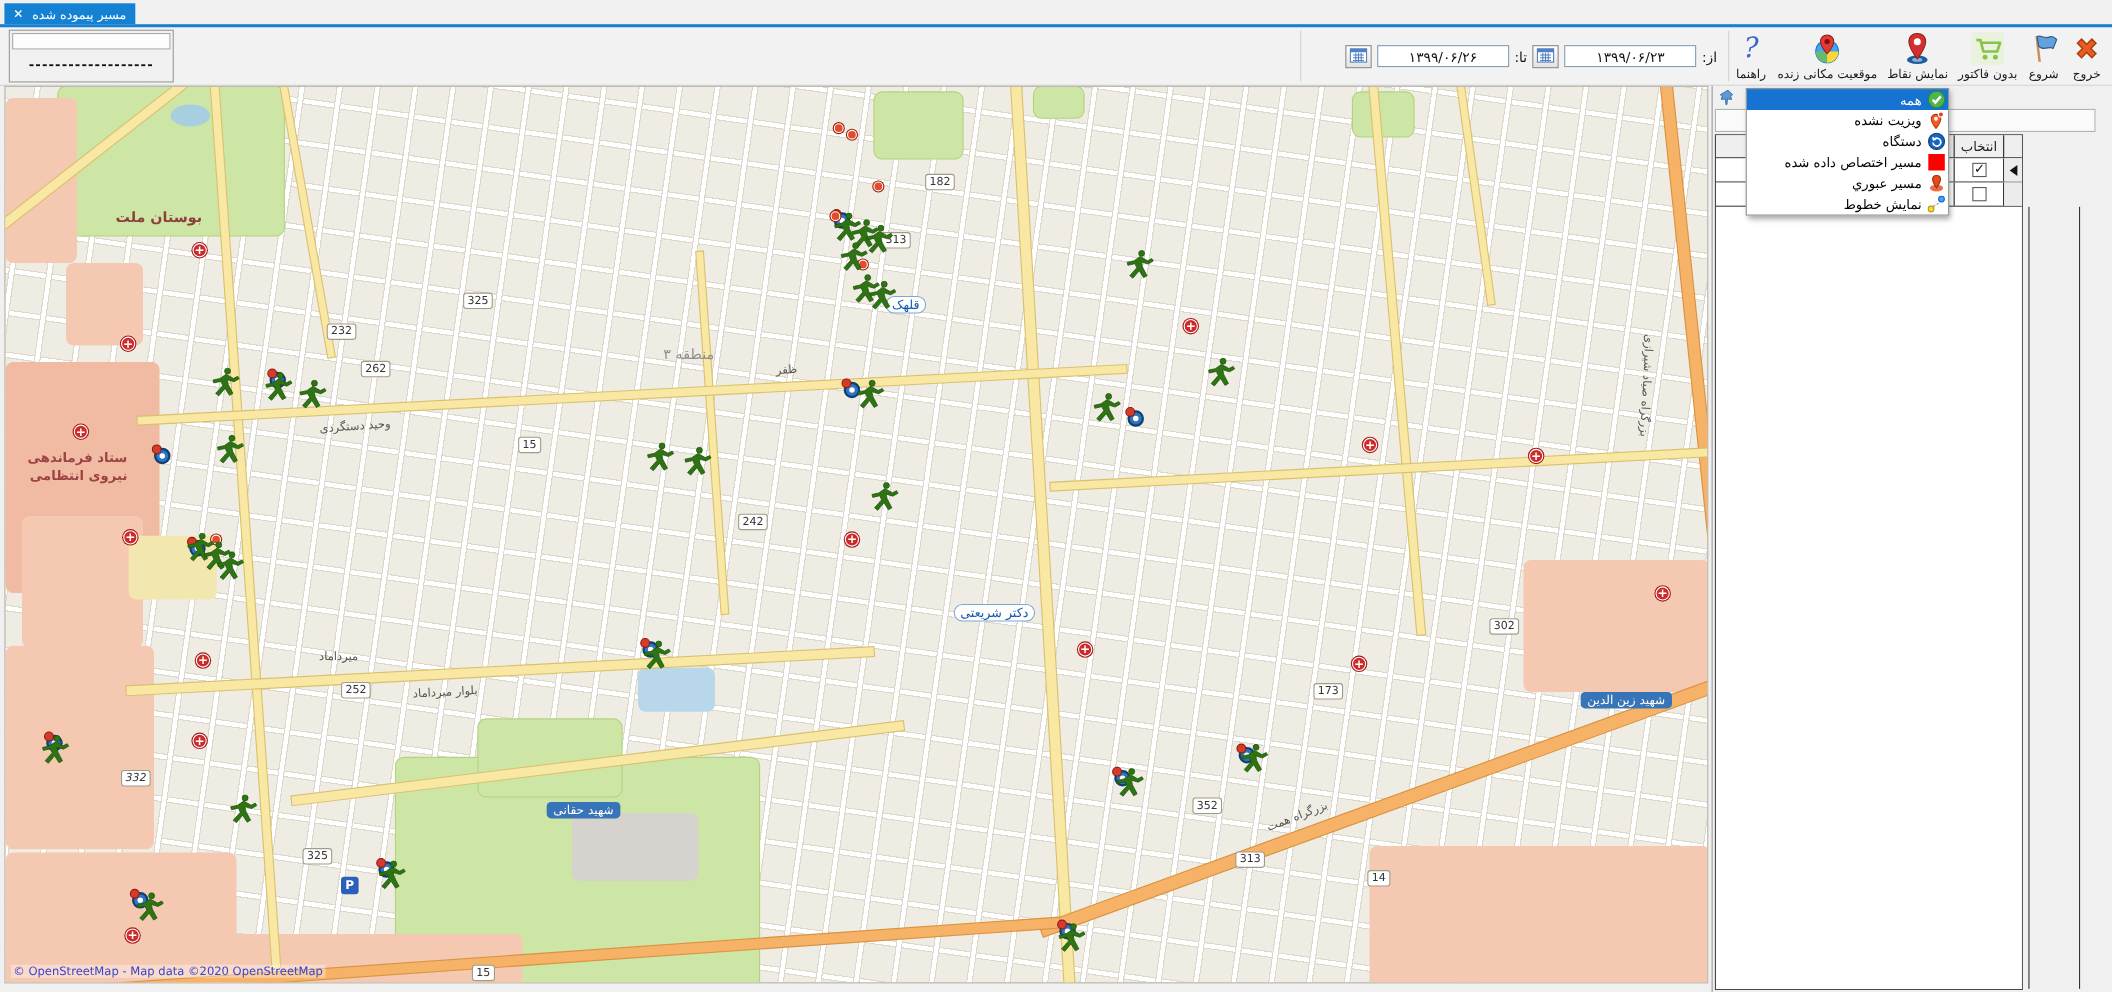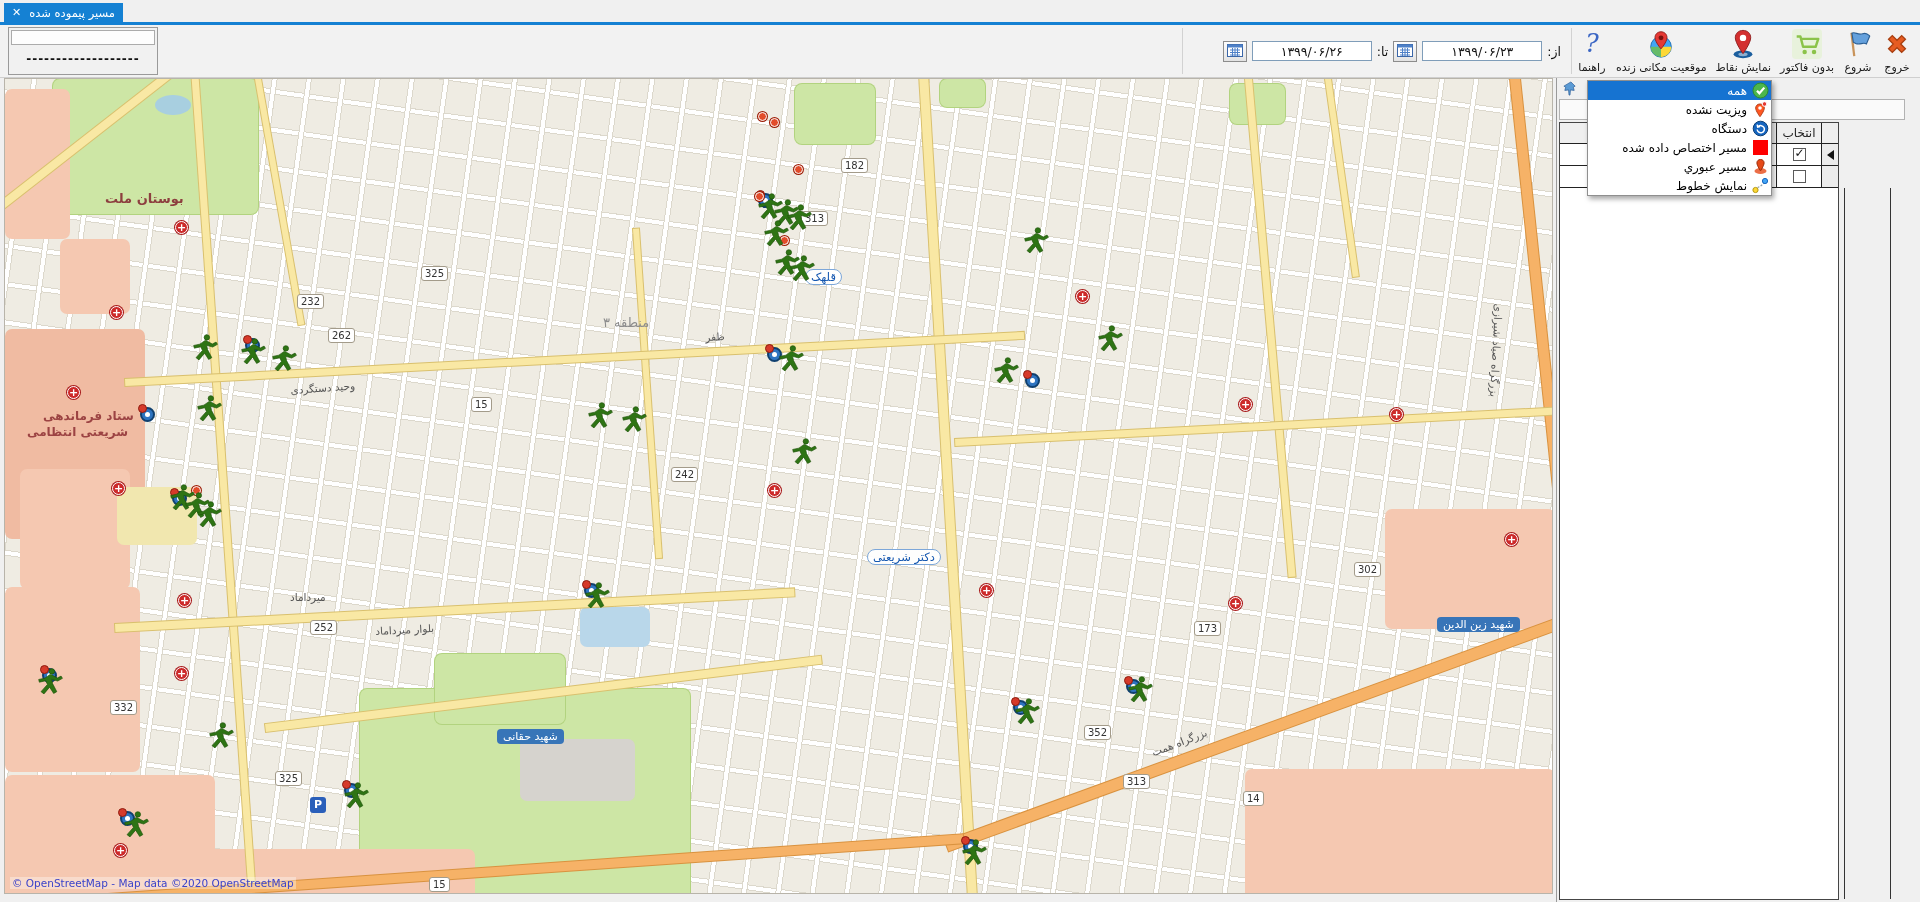--- a/index.html
+++ b/index.html
@@ -245,46 +245,46 @@
   <div class="road ry" style="left:110px;top:545px;width:680px;height:8px;transform:rotate(-3deg)"></div>
   <div class="road ry" style="left:950px;top:360px;width:600px;height:7px;transform:rotate(-3deg)"></div>
   <div class="road ry" style="left:260px;top:645px;width:560px;height:8px;transform:rotate(-7deg)"></div>
   <div class="road ro" style="left:940px;top:762px;width:650px;height:11px;transform:rotate(-20deg)"></div>
   <div class="road ro" style="left:60px;top:818px;width:900px;height:9px;transform:rotate(-4deg)"></div>
   <div class="road ry" style="left:-40px;top:150px;width:330px;height:8px;transform:rotate(-38deg)"></div>
   <div class="road ry" style="left:250px;top:0;width:6px;height:250px;transform:rotate(-10deg)"></div>
 
   <div class="attrib">© OpenStreetMap - Map data ©2020 OpenStreetMap</div>
 <div class="mlab label-park" style="left: 100px; top: 112px;">بوستان ملت</div>
-    <div class="mlab label-area" style="left: 38px; top: 330px;">ستاد فرماندهی</div>
-    <div class="mlab label-area" style="left: 22px; top: 346px;">شریعتی انتظامی</div>
+    <div class="mlab label-area" style="left: 20px; top: 330px;">ستاد فرماندهی</div>
+    <div class="mlab label-area" style="left: 22px; top: 346px;">نیروی انتظامی</div>
     <div class="mlab label-station" style="left: 800px; top: 190px;">قلهک</div>
     <div class="mlab label-station" style="left: 862px; top: 470px;">دکتر شریعتی</div>
     <div class="mlab label-station-blue" style="left: 492px; top: 650px;">شهید حقانی</div>
-    <div class="mlab label-station-blue" style="left: 1432px; top: 538px;">شهید زین الدین</div>
+    <div class="mlab label-station-blue" style="left: 1432px; top: 550px;">شهید زین الدین</div>
     <div class="mlab label-street" style="left: 285px; top: 477px; margin-top: 35px;">میرداماد</div>
     <div class="mlab label-street" style="left: 370px; top: 546px; transform: rotate(-3deg);">بلوار میرداماد</div>
     <div class="mlab label-street" style="left: 285px; top: 305px; transform: rotate(-4deg);">وحید دستگردی</div>
     <div class="mlab label-street" style="left: 1145px; top: 668px; transform: rotate(-21deg);">بزرگراه همت</div>
     <div class="mlab label-area2" style="left: 598px; top: 236px;">منطقه ۳</div>
     <div class="mlab label-street" style="left: 1500px; top: 225px; transform: rotate(93deg);">بزرگراه صیاد شیرازی</div>
     <div class="mlab label-street" style="left: 700px; top: 252px; transform: rotate(-3deg);">ظفر</div>
     <div class="mlab label-parking" style="left: 305px; top: 718px;">P</div>
     <div class="badge" style="left: 836px; top: 79px;">182</div>
     <div class="badge" style="left: 796px; top: 132px;">313</div>
     <div class="badge" style="left: 416px; top: 187px;">325</div>
     <div class="badge" style="left: 292px; top: 215px;">232</div>
     <div class="badge" style="left: 323px; top: 249px;">262</div>
     <div class="badge" style="left: 466px; top: 318px;">15</div>
     <div class="badge" style="left: 634px; top: 388px; margin-left: 32px;">242</div>
     <div class="badge" style="left: 1349px; top: 483px;">302</div>
     <div class="badge" style="left: 305px; top: 541px;">252</div>
     <div class="badge" style="left: 1189px; top: 542px;">173</div>
     <div class="badge" style="left: 1079px; top: 646px;">352</div>
-    <div class="badge" style="left: 105px; top: 621px;">332</div>
+    <div class="badge" style="left: 105px; top: 621px; font-style: italic;">332</div>
     <div class="badge" style="left: 1118px; top: 695px;">313</div>
     <div class="badge" style="left: 1238px; top: 712px;">14</div>
     <div class="badge" style="left: 270px; top: 692px;">325</div>
     <div class="badge" style="left: 424px; top: 798px;">15</div>
     <div class="mwalk" style="left: 200px; top: 269px;"><svg width="27" height="27" viewBox="0 0 24 24">
         <g fill="#2e7414" stroke="#1e5409" stroke-width="0.6">
           <circle cx="13.2" cy="3" r="2.4"></circle>
           <path d="M12 5.5 L7 9 L1.5 10.2 L2.1 12.6 L7.8 11.3 L9.3 14.6 L3.6 21 L6.2 23 L11.2 17 L14.8 22.6 L17.6 21 L13.8 13.8 L13 10 L18.4 11.6 L22.6 9.2 L21.4 7.2 L18 8.9 Z"></path>
         </g>
       </svg></div>

